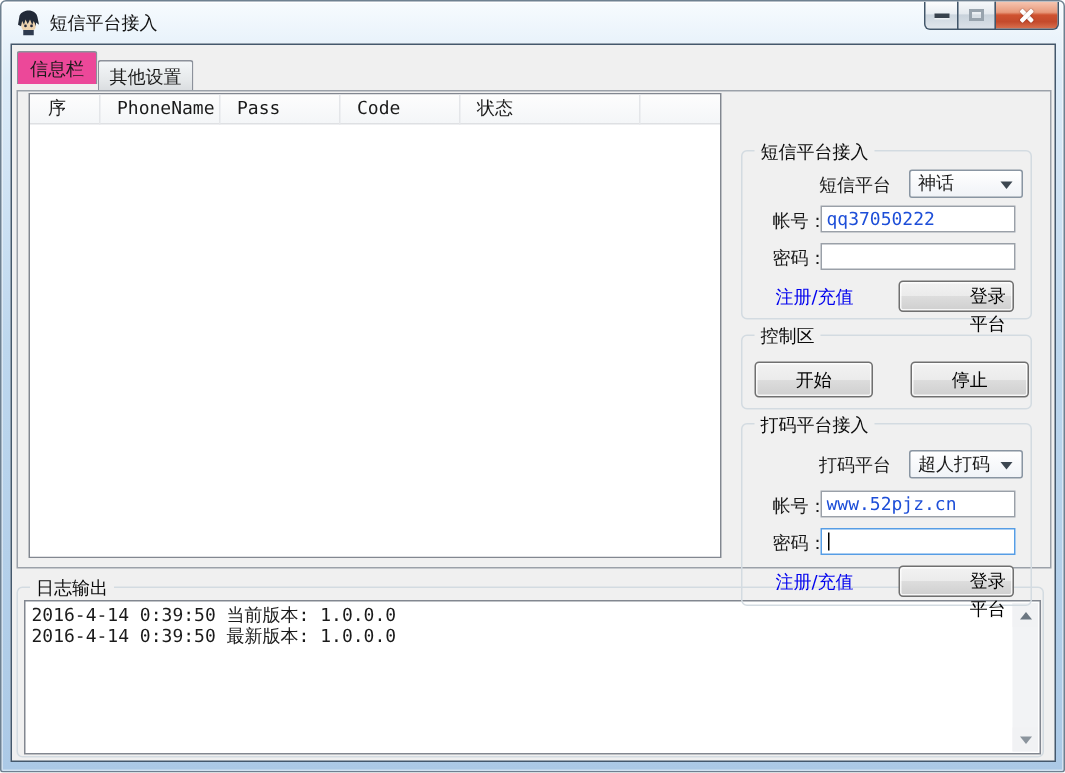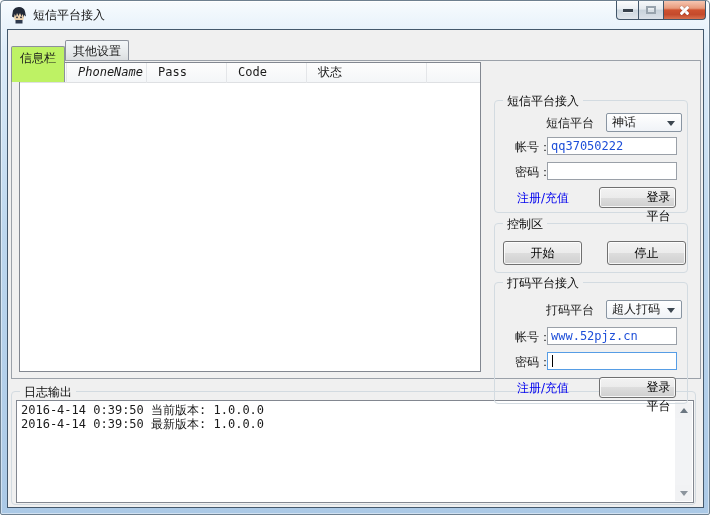--- a/index.html
+++ b/index.html
@@ -34,37 +34,37 @@
   .glyph-close i:nth-child(1){ transform:rotate(45deg); }
   .glyph-close i:nth-child(2){ transform:rotate(-45deg); }
 
   
   .client { position:absolute; left:6px; top:28px; width:697px; height:479px;
     background:#f0f0f0; border:1px solid #44586c; }
 
   
   .tab { position:absolute; border:1px solid #8c919b; border-bottom:none;
     border-radius:2px 2px 0 0; text-align:center; cursor:default; }
-  .tab-active { left:3px; top:16px; width:54px; height:36px; line-height:22px;
-    background:#bef264; z-index:3; }
+  .tab-active { left:3px; top:4px; width:54px; height:22px; line-height:22px;
+    background:#ec4899; z-index:3; }
   .tab-inactive { left:57px; top:10px; width:64px; height:21px; line-height:20px;
     background:linear-gradient(#f3f6f8,#e6e9eb 60%,#d9dcdf); z-index:1; }
   .tab-pane { position:absolute; left:3px; top:30px; width:690px; height:319px;
     border:1px solid #9ba1a9; background:#f0f0f0; z-index:2; }
 
   
   .listview { position:absolute; left:7px; top:1px; width:462px; height:310px;
     background:#ffffff; border:1px solid #828790; }
   .lv-header { position:absolute; left:0; top:0; right:0; height:20px; display:flex;
     background:linear-gradient(#fdfdfd,#f4f6f8); border-bottom:1px solid #dee0e3;
     font-family:"DejaVu Sans Mono","Liberation Mono",monospace; }
   .lv-col { height:20px; line-height:19px; padding-left:11px; border-right:1px solid #e4e6e9;
     overflow:hidden; white-space:nowrap; }
   .lv-col:nth-child(1){ width:47px; padding-left:12px; }
-  .lv-col:nth-child(2){ width:80px;font-style:italic; }
+  .lv-col:nth-child(2){ width:80px; }
   .lv-col:nth-child(3){ width:80px; }
   .lv-col:nth-child(4){ width:80px; }
   .lv-col:nth-child(5){ width:120px; }
   .lv-col:nth-child(6){ flex:1; border-right:none; }
   .lv-body { position:absolute; left:0; top:21px; right:0; bottom:0; background:#fff; }
 
   
   .group { position:absolute; border:1px solid #d3dbe1; border-radius:4px; }
   .gtitle { position:absolute; top:-8px; left:8px; background:#f0f0f0; padding:0 4px;
     white-space:nowrap; color:#0b0b0b; }

